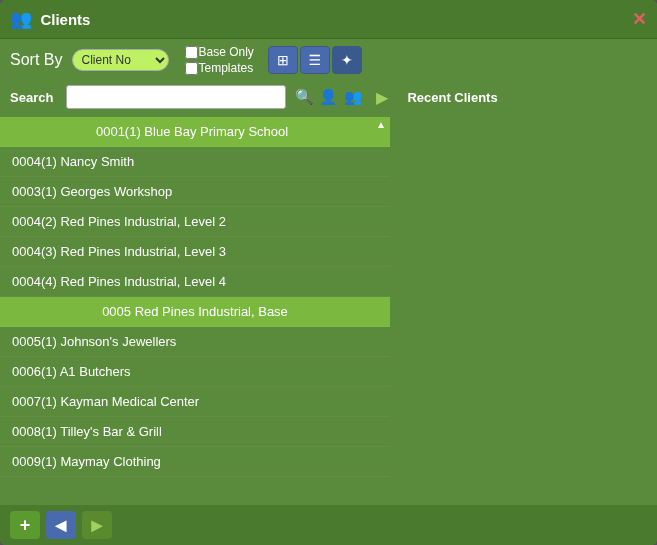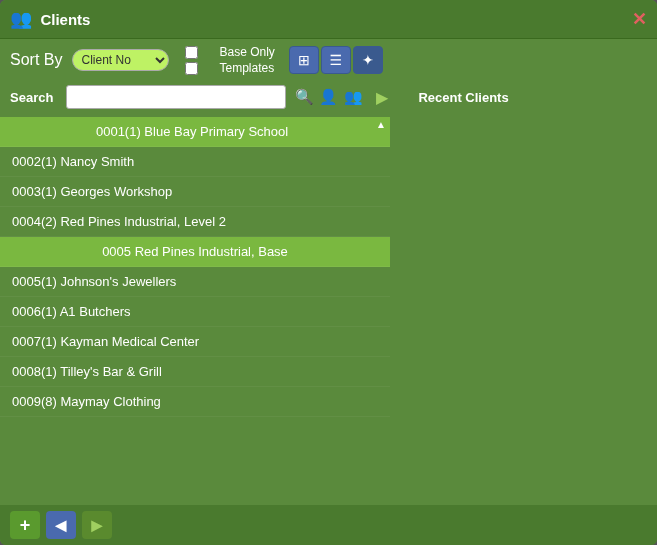--- a/index.html
+++ b/index.html
@@ -76,21 +76,21 @@
     }
     .checkboxes {
       display: flex;
       flex-direction: column;
       gap: 2px;
       margin-left: 6px;
     }
     .checkbox-row {
       display: flex;
       align-items: center;
-      gap: 21px;
+      gap: 0;
       color: #fff;
       font-size: 12px;
     }
     .checkbox-row input[type=checkbox] {
       width: 13px;
       height: 13px;
       cursor: pointer;
     }
     .view-btns {
       display: flex;
@@ -152,21 +152,21 @@
     .arrow-right {
       color: #a0d060;
       font-size: 16px;
       cursor: pointer;
       margin-left: 4px;
     }
     .recent-label {
       color: #fff;
       font-size: 13px;
       font-weight: bold;
-      margin-left: 22px;
+      margin-left: 11px;
     }
     .content-area {
       display: flex;
       flex: 1;
       overflow: hidden;
     }
     .list-container {
       width: 390px;
       overflow-y: auto;
       background: #5a8a3c;
@@ -258,29 +258,31 @@
     </div>
     <span class="arrow-right">▶</span>
     <span class="recent-label">Recent Clients</span>
   </div>
 
   <div class="content-area">
     <div class="list-container" id="clientsList">
 
       <div style="position:sticky;top:0;right:0;float:right;color:#fff;font-size:10px;cursor:pointer;padding:2px 4px;z-index:10;">▲</div>
     <div class="client-item selected">0001(1) Blue Bay Primary School</div>
-        <div class="client-item">0002(1) Nancy Smith</div>
+        <div class="client-item">0004(1) Nancy Smith</div>
         <div class="client-item">0003(1) Georges Workshop</div>
         <div class="client-item">0004(2) Red Pines Industrial, Level 2</div>
+        <div class="client-item">0004(3) Red Pines Industrial, Level 3</div>
+        <div class="client-item">0004(4) Red Pines Industrial, Level 4</div>
         <div class="client-item selected">0005 Red Pines Industrial, Base</div>
         <div class="client-item">0005(1) Johnson's Jewellers</div>
         <div class="client-item">0006(1) A1 Butchers</div>
         <div class="client-item">0007(1) Kayman Medical Center</div>
         <div class="client-item">0008(1) Tilley's Bar &amp; Grill</div>
-        <div class="client-item">0009(8) Maymay Clothing</div>
+        <div class="client-item">0009(1) Maymay Clothing</div>
       </div>
     <div class="right-panel"></div>
   </div>
 
   <div class="bottom-bar">
     <button class="nav-btn add">+</button>
     <button class="nav-btn back">◀</button>
     <button class="nav-btn forward">▶</button>
   </div>
 </div>

